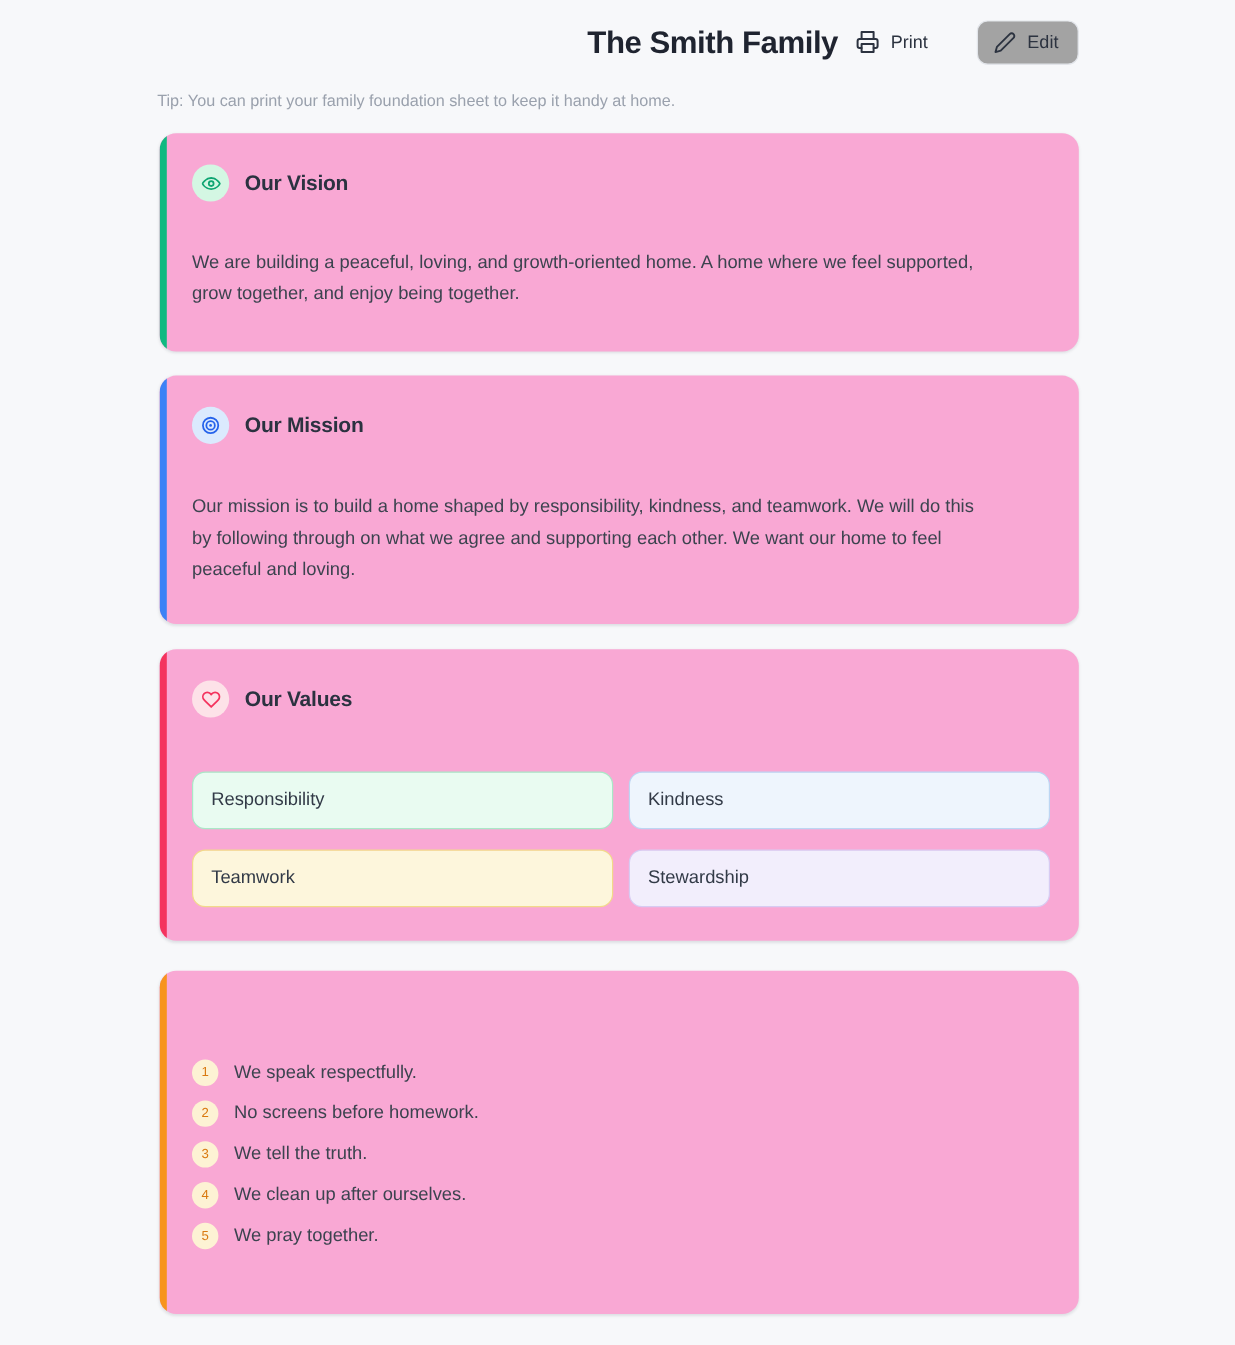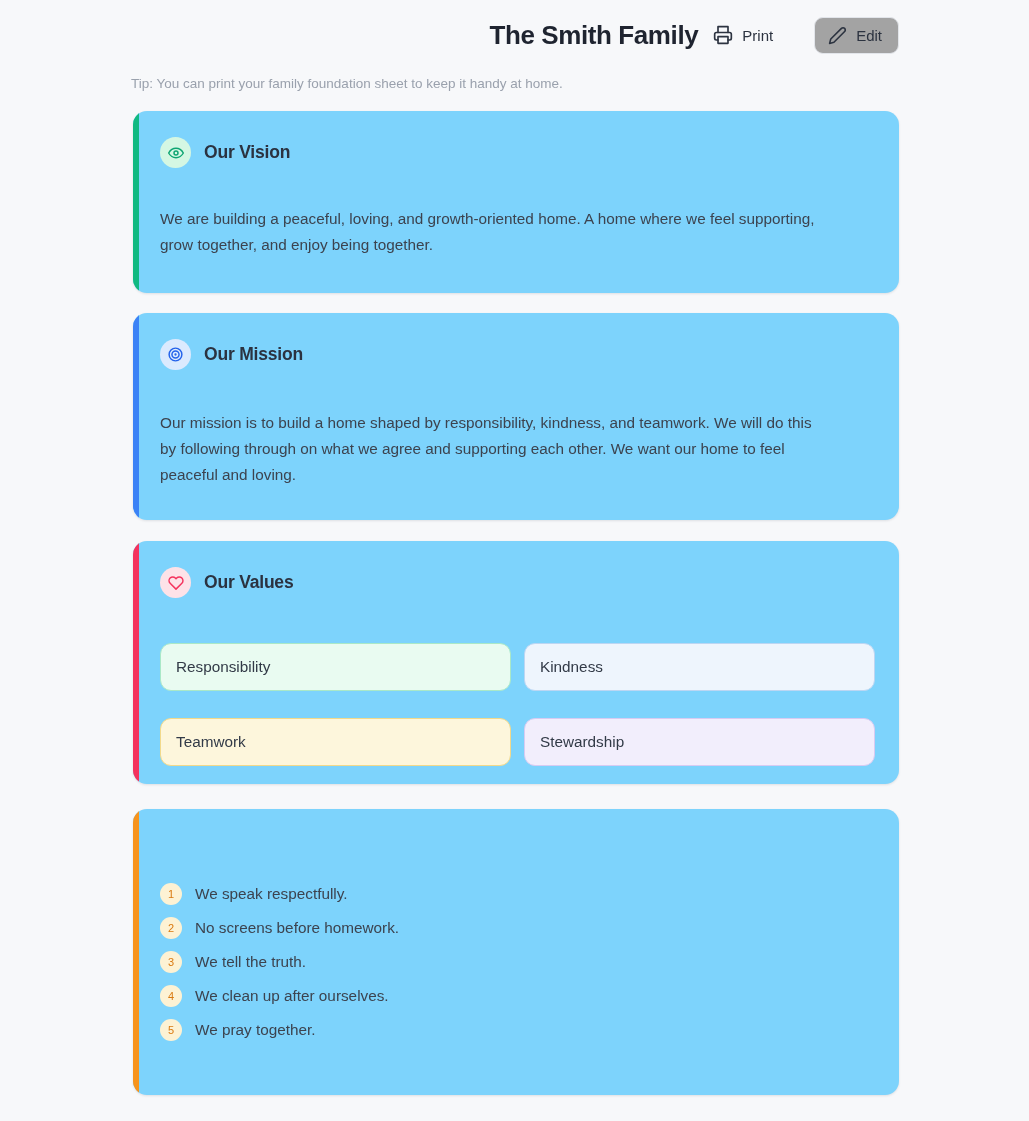--- a/index.html
+++ b/index.html
@@ -75,21 +75,21 @@
     font-size: 13.5px;
     color: #9aa1ad;
     line-height: 20px;
   }
 
   
   .card {
     position: absolute;
     left: 133px;
     width: 766px;
-    background: #7dd3fc;
+    background: #f9a8d4;
     border-radius: 14px;
     box-shadow: 0 1px 3px rgba(16, 24, 40, 0.07), 0 1px 2px rgba(16, 24, 40, 0.04);
     overflow: hidden;
   }
 
   .card::before {
     content: "";
     position: absolute;
     left: 0; top: 0; bottom: 0;
     width: 6px;
@@ -137,21 +137,21 @@
   #card-rules      { top: 809px;  height: 286px; --accent: #f7941d; }
 
   #card-vision  .card-body  { margin-top: 38px; }
   #card-mission .card-body  { margin-top: 40px; }
 
   
   .values-grid {
     margin-top: 45px;
     display: grid;
     grid-template-columns: 351px 351px;
-    gap: 27px 13px;
+    gap: 17px 13px;
     text-align: center;
   }
 
   .chip {
     height: 48px;
     display: flex;
     align-items: center;
     padding: 0 15px;
     border-radius: 11px;
     font-size: 15.3px;
@@ -233,21 +233,21 @@
     <div class="card-inner">
       <div class="card-head">
         <span class="badge" style="--badge-bg:#d4f7e3;">
           <svg width="16" height="16" viewBox="0 0 24 24" fill="none" stroke="#0ea572" stroke-width="2.2" stroke-linecap="round" stroke-linejoin="round">
             <path d="M1 12s4-7 11-7 11 7 11 7-4 7-11 7-11-7-11-7z"></path>
             <circle cx="12" cy="12" r="3"></circle>
           </svg>
         </span>
         <span class="card-title">Our Vision</span>
       </div>
-      <div class="card-body">We are building a peaceful, loving, and growth-oriented home. A home where we feel supporting, grow together, and enjoy being together.</div>
+      <div class="card-body">We are building a peaceful, loving, and growth-oriented home. A home where we feel supported, grow together, and enjoy being together.</div>
     </div>
   </div>
 
   <div class="card" id="card-mission">
     <div class="card-inner">
       <div class="card-head">
         <span class="badge" style="--badge-bg:#dbeafe;">
           <svg width="17" height="17" viewBox="0 0 24 24" fill="none" stroke="#2563eb" stroke-width="2.1">
             <circle cx="12" cy="12" r="9"></circle>
             <circle cx="12" cy="12" r="5"></circle>

